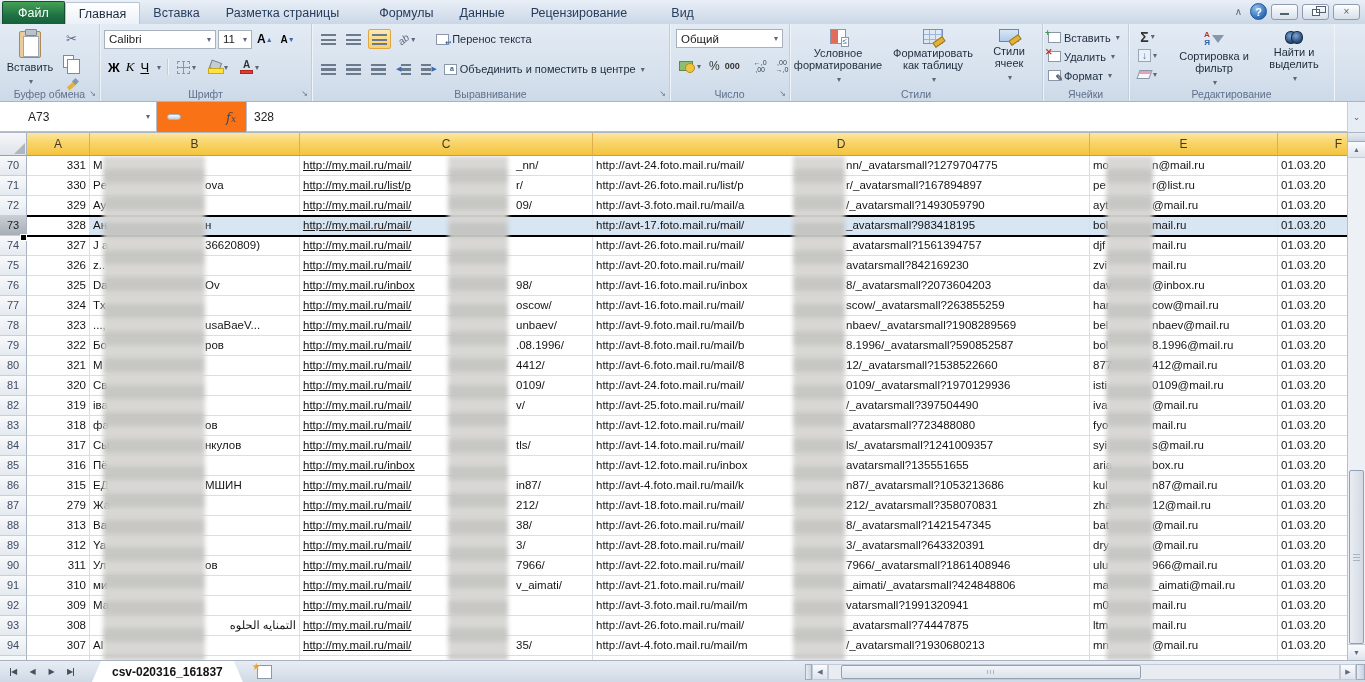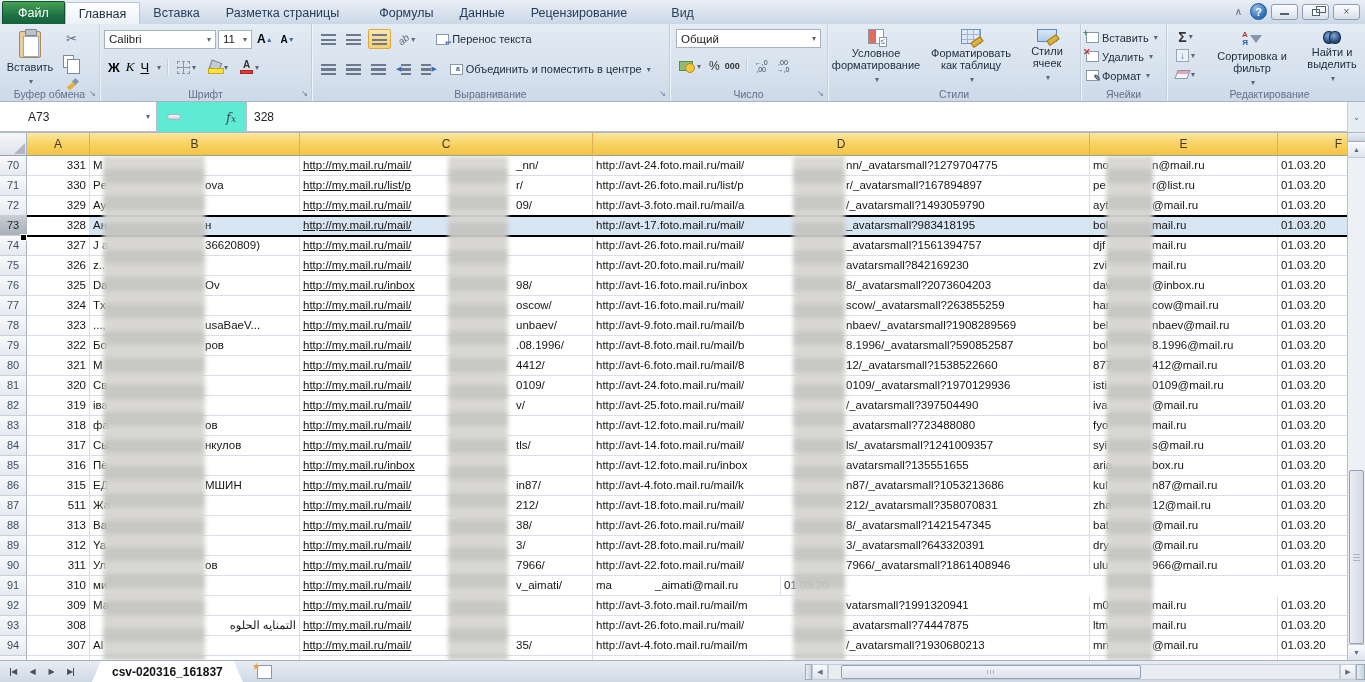--- a/index.html
+++ b/index.html
@@ -77,21 +77,21 @@
   .stylesic{width:20px;height:13px;border:1px solid #5E87C4;background:linear-gradient(#D9E6F6,#AFCCEC);position:relative;}
   .funnel{width:0;height:0;border-left:6px solid transparent;border-right:6px solid transparent;border-top:8px solid #8796AB;position:relative;}
   .binoc{width:18px;height:12px;position:relative;}
   .binoc::before,.binoc::after{content:'';position:absolute;top:0;width:10px;height:11px;border-radius:45%;background:radial-gradient(circle at 40% 35%,#7FA6D8,#24466F 70%);border:1px solid #16304F;}
   .binoc::after{right:0;}
   .binoc::before{left:0;}
   .vline{width:1px;background:#C2CDDA;box-shadow:1px 0 0 #EFF4F9;height:58px;margin:4px 2px 0;}
   .bigbtn{display:flex;flex-direction:column;align-items:center;gap:3px;padding-top:5px;font-size:11px;color:#1E2B3C;text-align:center;line-height:12px;}
   .smrow{display:flex;align-items:center;gap:3px;height:19px;font-size:11px;color:#1E2B3C;}
   
-  .fbar{position:absolute;top:102px;left:0;right:0;height:31px;background:#5eead4;border-bottom:1px solid #AEB8C4;display:flex;}
+  .fbar{position:absolute;top:102px;left:0;right:0;height:31px;background:#f97316;border-bottom:1px solid #AEB8C4;display:flex;}
   .namebox{width:157px;background:#fff;border:1px solid #B6BFCB;border-top:none;border-left:none;display:flex;align-items:center;
            font-size:12px;color:#222;padding-left:28px;}
   .namebox .dd{margin-left:auto;margin-right:6px;}
   .fxzone{width:90px;display:flex;align-items:center;position:relative;border-right:1px solid #B6BFCB;gap:28px;}
   .splitdot{width:14px;height:6px;border-radius:3px;background:linear-gradient(#F6F9FC,#C6CFDA);border:1px solid #AAB4C1;margin-left:10px;}
   .fx{font-family:"DejaVu Serif","Liberation Serif",serif;font-style:italic;font-size:13px;color:#3F4A5A;margin-left:auto;margin-right:10px;}
   .finput{flex:1;background:#fff;font-size:12px;color:#222;display:flex;align-items:center;padding-left:7px;border-bottom:1px solid #B6BFCB;}
   .fchev{width:18px;background:#E7EDF4;display:flex;align-items:center;justify-content:center;color:#5A6779;font-size:9px;border-left:1px solid #C5CEDA;}
   
   .ghead{position:absolute;top:133px;left:0;height:23px;display:flex;z-index:2;}
@@ -296,33 +296,33 @@
             <span class="bars"></span>
           </span>
         <span class="icbtn">
             <span style="font-size:7px;color:#3B6CB3">◀</span>
             <span class="bars" style="width:10px"></span>
           </span>
         <span class="icbtn">
             <span class="bars" style="width:10px"></span>
             <span style="font-size:7px;color:#3B6CB3">▶</span>
           </span>
-        <span class="smrow" style="margin-left:6px">
+        <span class="smrow" style="margin-left:0">
           <span class="minigrid">
               <span class="ov" style="color:#2E5FA3;font-size:7px;right:2px;bottom:1px">a</span>
             </span>
           <span>Объединить и поместить в центре</span>
             <span class="dd">▾</span>
         </span>
       </div>
       <div class="glabel">Выравнивание</div>
       <span class="launcher">↘</span>
     </div>
 
-    <div class="group" style="width:158px">
+    <div class="group" style="width:120px">
       <div style="padding:5px 6px 0">
         <span class="combo">
             <span>Общий</span>
             <span class="dd">▾</span>
           </span>
       </div>
       <div style="display:flex;align-items:center;gap:5px;padding:8px 6px 0">
         <span class="icbtn">
             <span class="moneyic"></span>
             <span class="dd">▾</span>
@@ -592,21 +592,21 @@
         <div class="gc rh">86</div>
         <div class="gc ca">315</div>
         <div class="gc cb"><span class="pre">ЕД</span><span class="suf">МШИН</span></div>
         <div class="gc cc"><span class="pre">http://my.mail.ru/mail/</span><span class="suf">in87/</span></div>
         <div class="gc cd"><span class="pre">http://avt-4.foto.mail.ru/mail/k</span><span class="suf">n87/_avatarsmall?1053213686</span></div>
         <div class="gc ce"><span class="pre">kul</span><span class="suf">n87@mail.ru</span></div>
         <div class="gc cf">01.03.20</div>
       </div>
       <div class="grow">
         <div class="gc rh">87</div>
-        <div class="gc ca">511</div>
+        <div class="gc ca">279</div>
         <div class="gc cb"><span class="pre">Жа</span><span class="suf"></span></div>
         <div class="gc cc"><span class="pre">http://my.mail.ru/mail/</span><span class="suf">212/</span></div>
         <div class="gc cd"><span class="pre">http://avt-18.foto.mail.ru/mail/</span><span class="suf">212/_avatarsmall?358070831</span></div>
         <div class="gc ce"><span class="pre">zha</span><span class="suf">12@mail.ru</span></div>
         <div class="gc cf">01.03.20</div>
       </div>
       <div class="grow">
         <div class="gc rh">88</div>
         <div class="gc ca">313</div>
         <div class="gc cb"><span class="pre">Ва</span><span class="suf"></span></div>
@@ -631,20 +631,21 @@
         <div class="gc cc"><span class="pre">http://my.mail.ru/mail/</span><span class="suf">7966/</span></div>
         <div class="gc cd"><span class="pre">http://avt-22.foto.mail.ru/mail/</span><span class="suf">7966/_avatarsmall?1861408946</span></div>
         <div class="gc ce"><span class="pre">ulu</span><span class="suf">966@mail.ru</span></div>
         <div class="gc cf">01.03.20</div>
       </div>
       <div class="grow">
         <div class="gc rh">91</div>
         <div class="gc ca">310</div>
         <div class="gc cb"><span class="pre">ми</span><span class="suf"></span></div>
         <div class="gc cc"><span class="pre">http://my.mail.ru/mail/</span><span class="suf">v_aimati/</span></div>
+        <div class="gc cd"><span class="pre">http://avt-21.foto.mail.ru/mail/</span><span class="suf">_aimati/_avatarsmall?424848806</span></div>
         <div class="gc ce"><span class="pre">ma</span><span class="suf">_aimati@mail.ru</span></div>
         <div class="gc cf">01.03.20</div>
       </div>
       <div class="grow">
         <div class="gc rh">92</div>
         <div class="gc ca">309</div>
         <div class="gc cb"><span class="pre">Ма</span><span class="suf"></span></div>
         <div class="gc cc"><span class="pre">http://my.mail.ru/mail/</span><span class="suf"></span></div>
         <div class="gc cd"><span class="pre">http://avt-3.foto.mail.ru/mail/m</span><span class="suf">vatarsmall?1991320941</span></div>
         <div class="gc ce"><span class="pre">m0</span><span class="suf">mail.ru</span></div>

